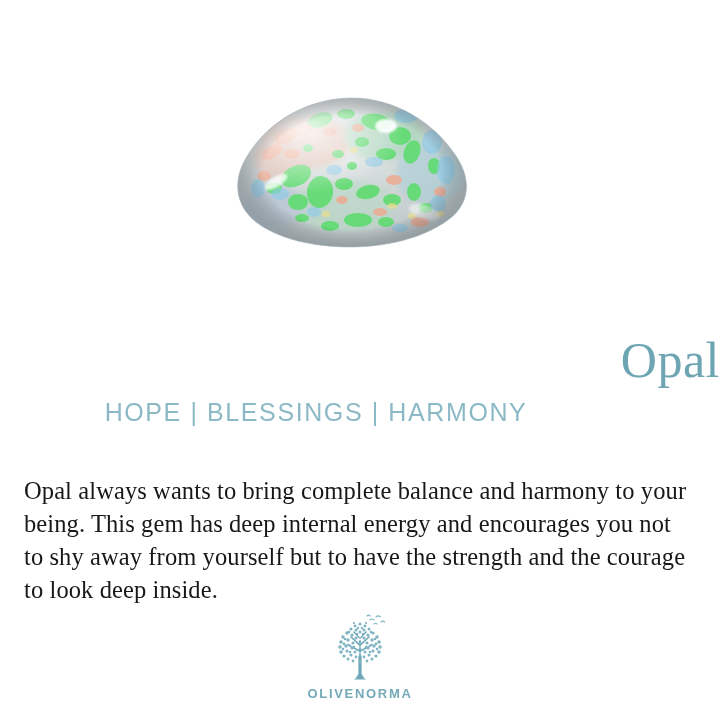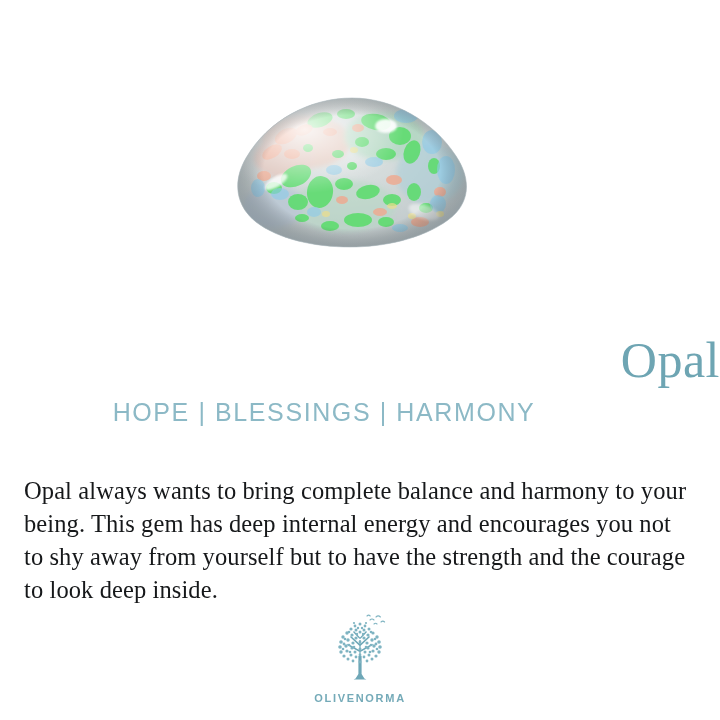--- a/index.html
+++ b/index.html
@@ -50,21 +50,21 @@
     line-height: 1.05;
     font-weight: 400;
     color: #6ea5b3;
     letter-spacing: 0.5px;
   }
 
   
   .subtitle {
     position: absolute;
     top: 398px;
-    left: 8px;
+    left: 0;
     width: 632px;
     text-align: center;
     font-family: "Liberation Sans", "DejaVu Sans", sans-serif;
     font-size: 25px;
     font-weight: 300;
     color: #8cb9c6;
     letter-spacing: 1.6px;
     white-space: nowrap;
   }
 
@@ -91,23 +91,23 @@
     display: flex;
     flex-direction: column;
     align-items: center;
   }
   .logo-mark {
     display: block;
     width: 74px;
     height: 74px;
   }
   .logo-word {
-    margin-top: 6px;
+    margin-top: 0;
     font-family: "Liberation Sans", "DejaVu Sans", sans-serif;
-    font-size: 11px;
+    font-size: 13px;
     font-weight: 700;
     letter-spacing: 1.7px;
     color: #74aab8;
   }
 </style>
 </head>
 <body>
 
 <div class="card">
 

